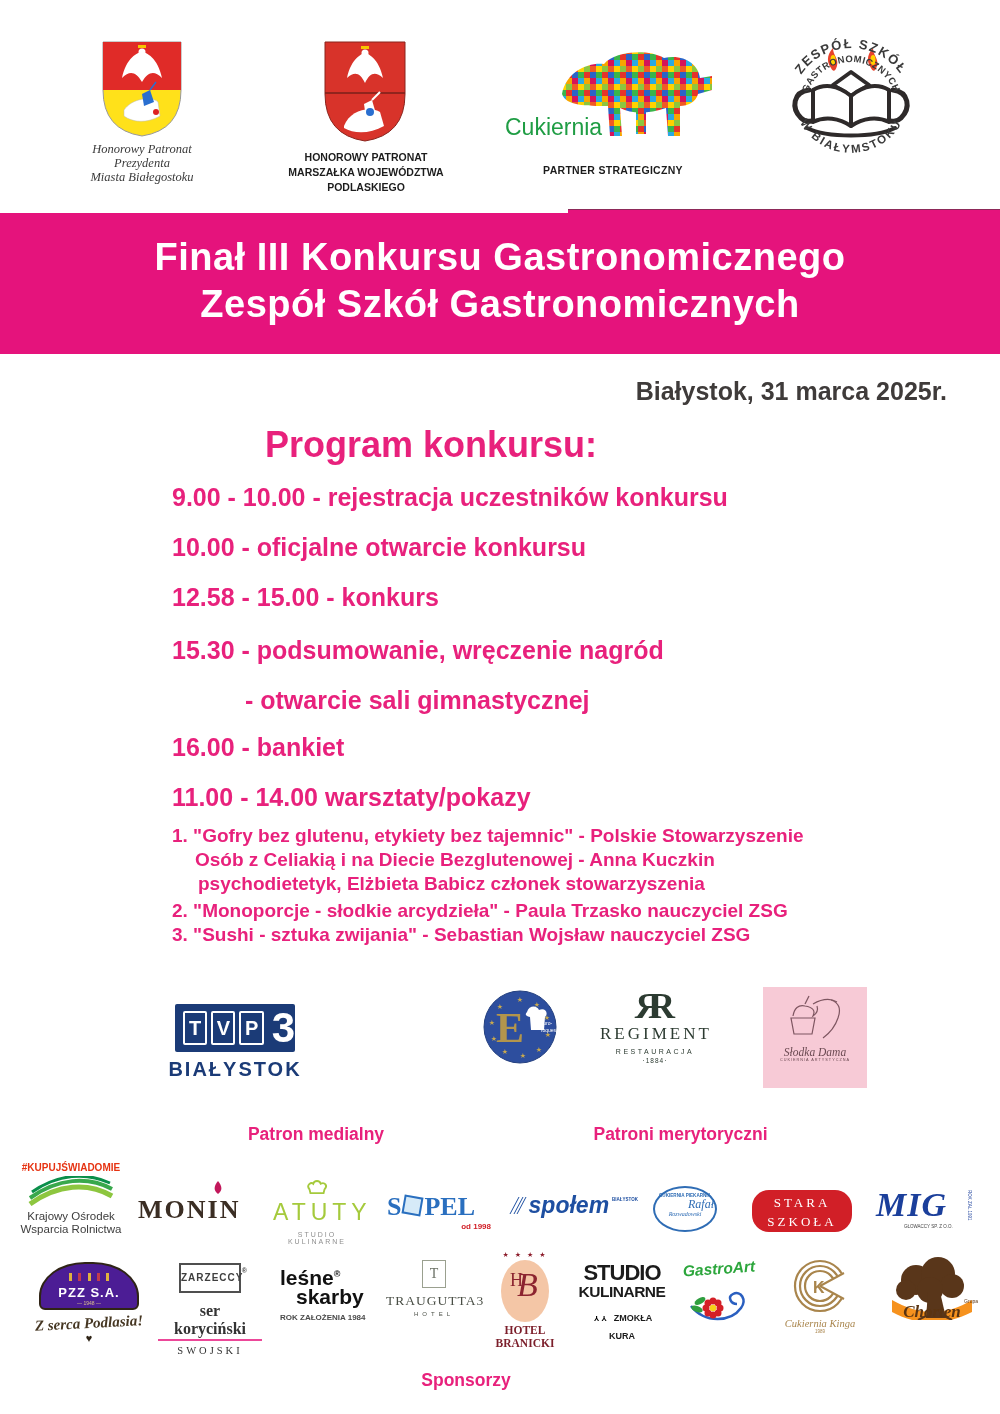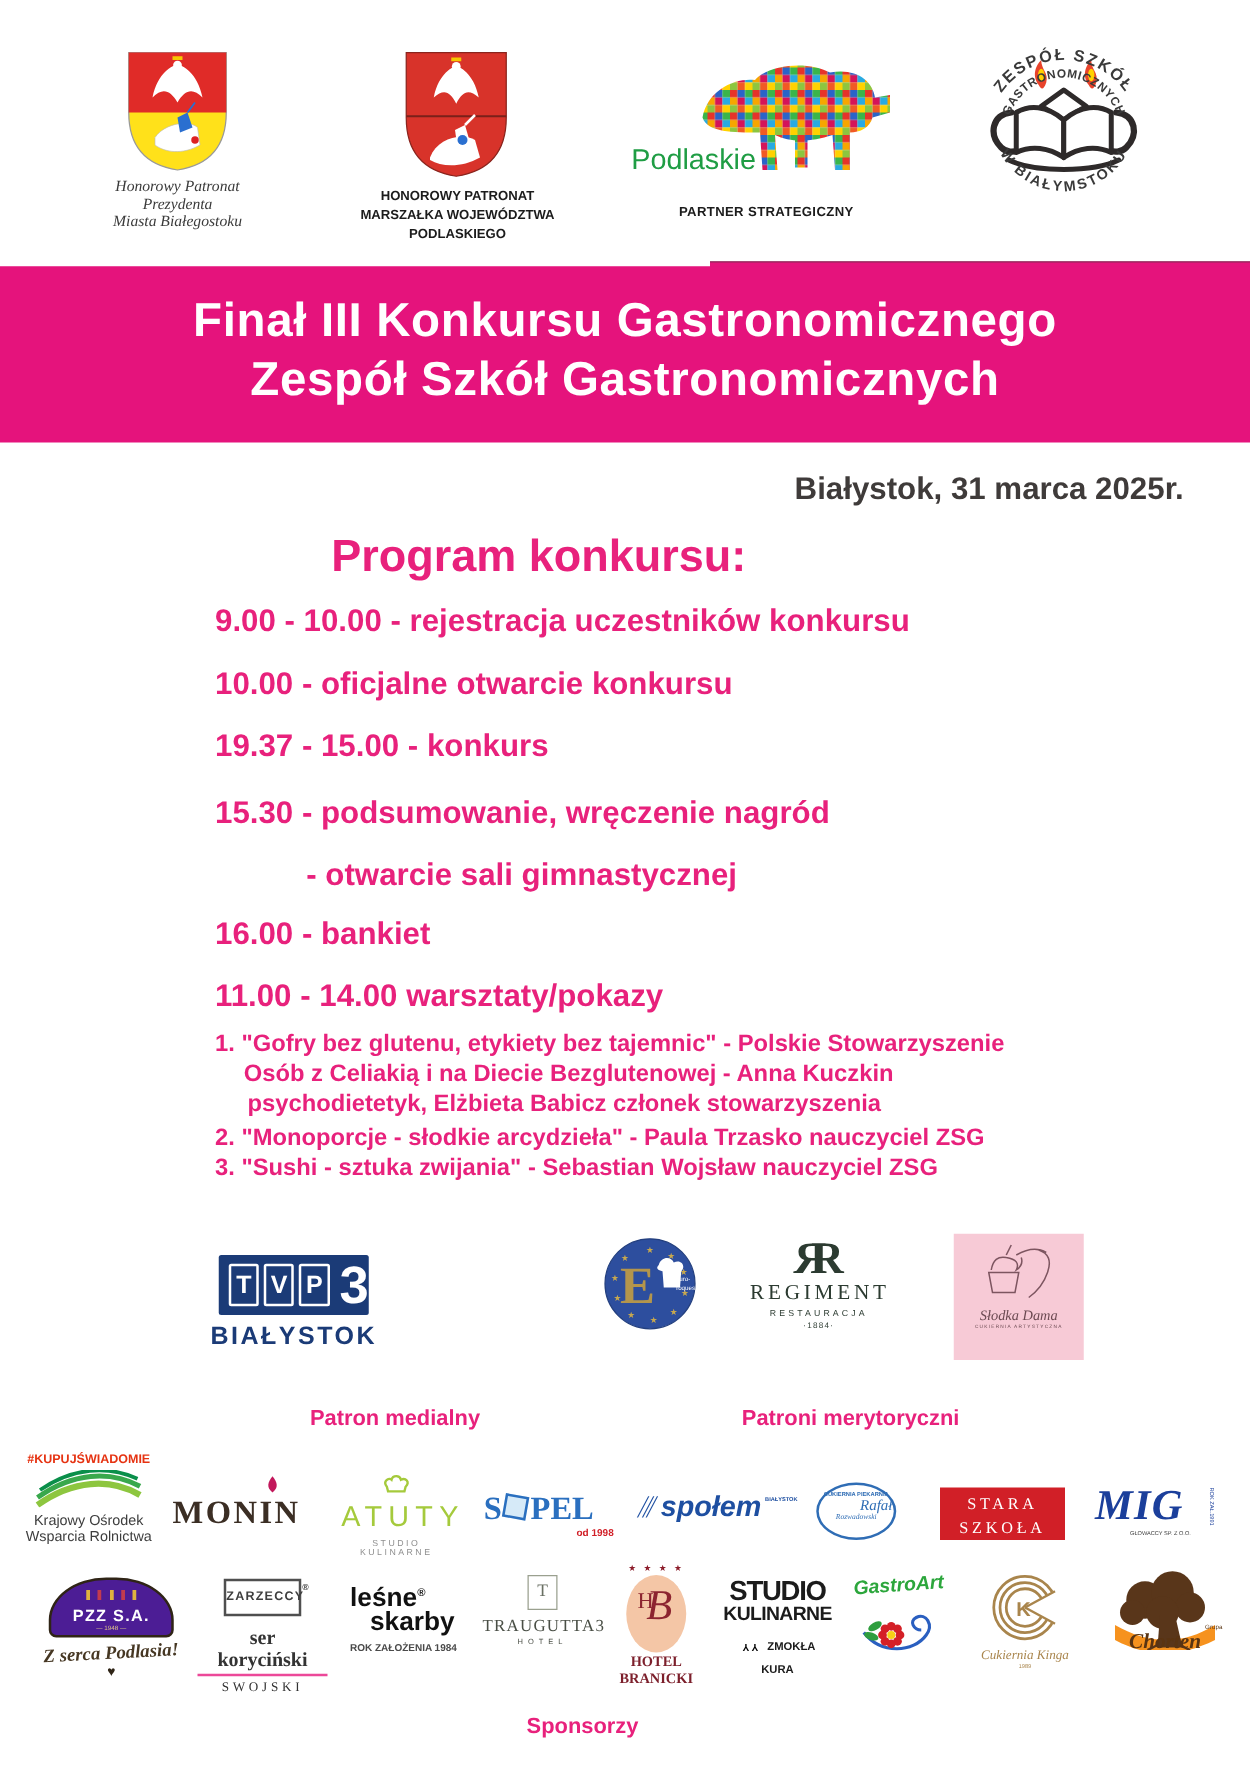--- a/index.html
+++ b/index.html
@@ -56,21 +56,21 @@
   .spolem-name{font-size:23px;font-weight:700;color:#1e4fa1;font-style:italic;}
   .slash{display:inline-block;width:5px;height:17px;background:#1e4fa1;transform:skewX(-28deg);margin-right:2.5px;}
   .spolem-city{font-size:4.5px;font-weight:700;color:#1e4fa1;}
   .rafal{width:64px;height:46px;border:2px solid #2f6db5;border-radius:50%;color:#2f6db5;
          box-sizing:border-box;padding-top:5px;}
   .rafal-top{font-size:4.6px;font-weight:700;}
   .rafal-name{font-family:"Liberation Serif",serif;font-style:italic;font-size:12px;line-height:13px;padding-left:32px;}
   .rafal-bot{font-family:"Liberation Serif",serif;font-style:italic;font-size:6px;}
   .stara{left:752px;top:1190px;width:100px;height:42px;background:#d11f27;color:#fff;
          font-family:"Liberation Serif",serif;font-size:13px;letter-spacing:3px;line-height:19px;
-         text-align:center;padding-top:3px;box-sizing:border-box;}
+         text-align:center;padding-top:3px;box-sizing:border-box;border-radius:17px;}
   .mig-name{font-family:Liberation Serif, serif;font-style:italic;font-weight:700;font-size:34px;color:#1b3f9b;letter-spacing:1px;}
   .mig-sub{font-size:4.5px;color:#444;}
   .mig-rok{writing-mode:vertical-rl;font-size:4.5px;color:#1b3f9b;}
   .pzz-badge{width:100px;height:48px;background:#4c1d95;border:2px solid #2f2416;margin:0 auto;
              border-radius:46px 46px 6px 6px/34px 34px 6px 6px;color:#fff;box-sizing:border-box;padding-top:13px;}
   .pzz-name{font-size:13px;font-weight:700;letter-spacing:1px;}
   .pzz-year{font-size:5px;color:#d9c08a;}
   .crown{width:3px;height:8px;display:inline-block;margin:0 1px;}
   .pzz-script{font-family:"Liberation Serif",serif;font-style:italic;font-weight:700;font-size:15px;
               color:#463723;transform:rotate(-3deg);}
@@ -150,21 +150,21 @@
         <rect y="12" width="6" height="6" fill="#8cc63f"></rect>
           <rect x="6" y="12" width="6" height="6" fill="#f15a24"></rect>
           <rect x="12" y="12" width="6" height="6" fill="#ffd200"></rect>
       </pattern>
     </defs>
     <path d="M14 58 C18 36 40 26 56 28 C66 16 98 12 116 22 C136 18 150 28 152 42 L164 40 L164 54 L150 58
              C148 66 140 70 132 70 L132 100 L120 100 L118 72 C100 78 84 78 72 72 L74 100 L62 100 L60 70
              C38 70 18 70 14 58 Z" fill="url(#px)"></path>
     <rect x="88" y="70" width="10" height="28" fill="url(#px)"></rect>
   </svg>
-  <div class="abs podl-name" style="left:505px;top:114px">Podlaskie</div>
+  <div class="abs podl-name" style="left:505px;top:114px">Cukiernia</div>
   <div class="abs partner ctr" style="left:538px;top:164px;width:150px">PARTNER STRATEGICZNY</div>
 
   <svg class="abs" style="left:775px;top:22px" width="152" height="162" viewBox="0 0 152 162">
     <defs>
       <path id="a1" d="M16 86 A 60 60 0 0 1 136 86"></path>
       <path id="a2" d="M30 86 A 46 46 0 0 1 122 86"></path>
       <path id="a3" d="M22 94 A 58 58 0 0 0 130 94"></path>
     </defs>
     <path d="M56 46 C50 38 54 30 58 26 C58 34 64 36 62 44 C60 50 58 50 56 46 Z" fill="#e8432b"></path>
     <ellipse cx="58" cy="38" rx="2.5" ry="5" fill="#ffd200"></ellipse>
@@ -194,21 +194,21 @@
       <div>Zespół Szkół Gastronomicznych</div>
     </div>
   </div>
 
   <div class="abs date" style="right:53px;top:377px">Białystok, 31 marca 2025r.</div>
 
   <div class="abs pink prog-title" style="left:265px;top:424px">Program konkursu:</div>
 
   <div class="abs pink sched" style="left:172px;top:483px">9.00 - 10.00 - rejestracja uczestników konkursu</div>
   <div class="abs pink sched" style="left:172px;top:533px">10.00 - oficjalne otwarcie konkursu</div>
-  <div class="abs pink sched" style="left:172px;top:583px">19.37 - 15.00 - konkurs</div>
+  <div class="abs pink sched" style="left:172px;top:583px">12.58 - 15.00 - konkurs</div>
   <div class="abs pink sched" style="left:172px;top:636px">15.30 - podsumowanie, wręczenie nagród</div>
   <div class="abs pink sched" style="left:245px;top:686px">- otwarcie sali gimnastycznej</div>
   <div class="abs pink sched" style="left:172px;top:733px">16.00 - bankiet</div>
   <div class="abs pink sched" style="left:172px;top:783px">11.00 - 14.00 warsztaty/pokazy</div>
 
   <div class="abs pink work" style="left:172px;top:824px">1. "Gofry bez glutenu, etykiety bez tajemnic" - Polskie Stowarzyszenie</div>
   <div class="abs pink work" style="left:195px;top:848px">Osób z Celiakią i na Diecie Bezglutenowej - Anna Kuczkin</div>
   <div class="abs pink work" style="left:198px;top:872px">psychodietetyk, Elżbieta Babicz członek stowarzyszenia</div>
   <div class="abs pink work" style="left:172px;top:899px">2. "Monoporcje - słodkie arcydzieła" - Paula Trzasko nauczyciel ZSG</div>
   <div class="abs pink work" style="left:172px;top:923px">3. "Sushi - sztuka zwijania" - Sebastian Wojsław nauczyciel ZSG</div>

